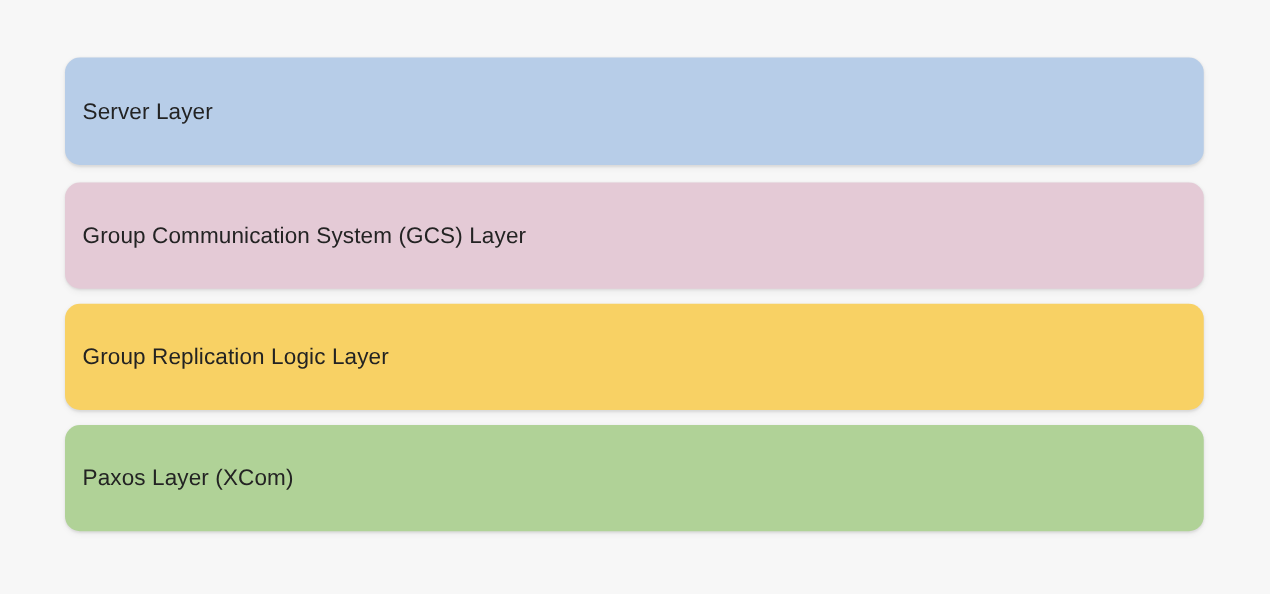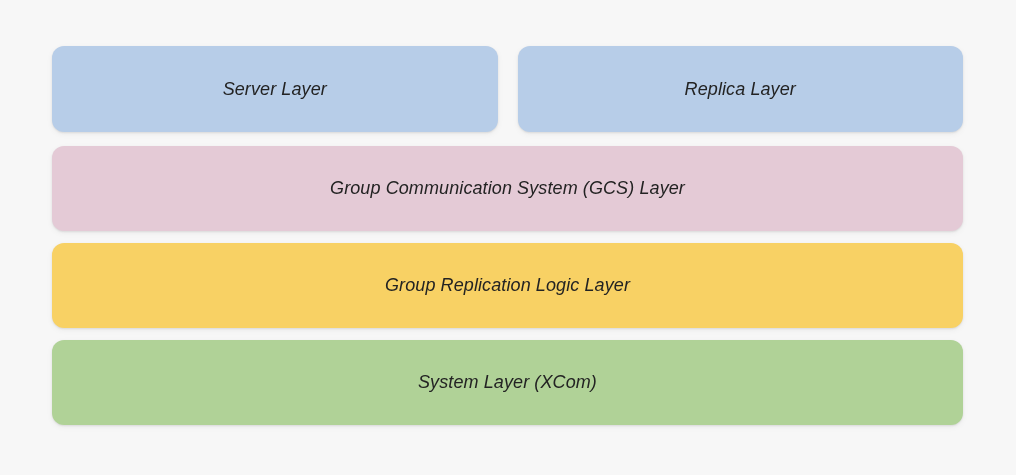--- a/index.html
+++ b/index.html
@@ -49,26 +49,25 @@
 
   .layer-row.row-full.last {
     margin-bottom: 0;
   }
 
   .layer-box {
     flex: 1 1 0;
     border-radius: 12px;
     display: flex;
     align-items: center;
-    justify-content: center;
+    justify-content: flex-start;
     box-shadow: 0 1px 2px rgba(0, 0, 0, 0.09),
                 0 2px 6px rgba(0, 0, 0, 0.05);
     box-sizing: border-box;
     padding: 14px 14px;
-    font-style: italic;
   }
 
   .layer-label {
     font-size: 18px;
     line-height: 1.25;
     color: #232323;
     text-align: center;
     letter-spacing: 0.1px;
     font-weight: 400;
     white-space: nowrap;
@@ -84,37 +83,34 @@
 <body>
 
 <div id="diagram-canvas">
 
   <div class="layer-stack">
 
     <div class="layer-row row-split">
       <div class="layer-box box-server">
         <span class="layer-label">Server Layer</span>
       </div>
-      <div class="layer-box box-replica">
-        <span class="layer-label">Replica Layer</span>
-      </div>
     </div>
 
     <div class="layer-row row-full">
       <div class="layer-box box-gcs">
         <span class="layer-label">Group Communication System (GCS) Layer</span>
       </div>
     </div>
 
     <div class="layer-row row-full">
       <div class="layer-box box-grlogic">
         <span class="layer-label">Group Replication Logic Layer</span>
       </div>
     </div>
 
     <div class="layer-row row-full last">
       <div class="layer-box box-paxos">
-        <span class="layer-label">System Layer (XCom)</span>
+        <span class="layer-label">Paxos Layer (XCom)</span>
       </div>
     </div>
 
   </div>
 </div>
 
 </body></html>

